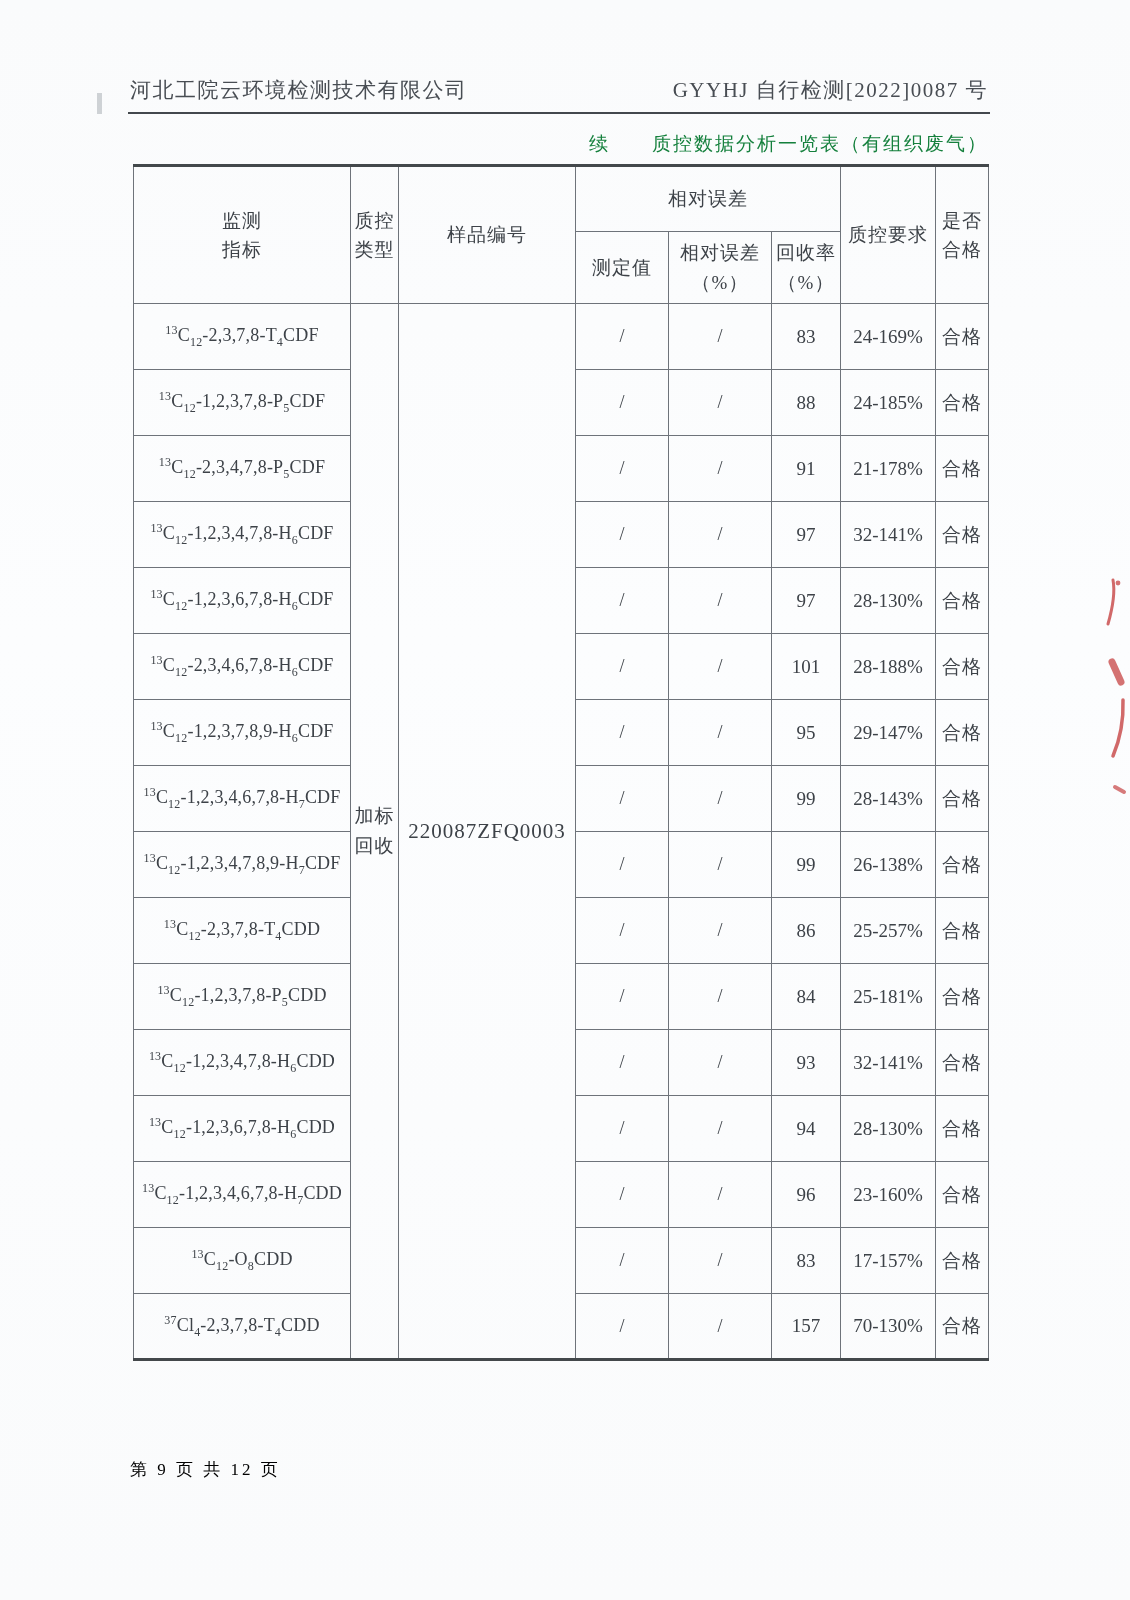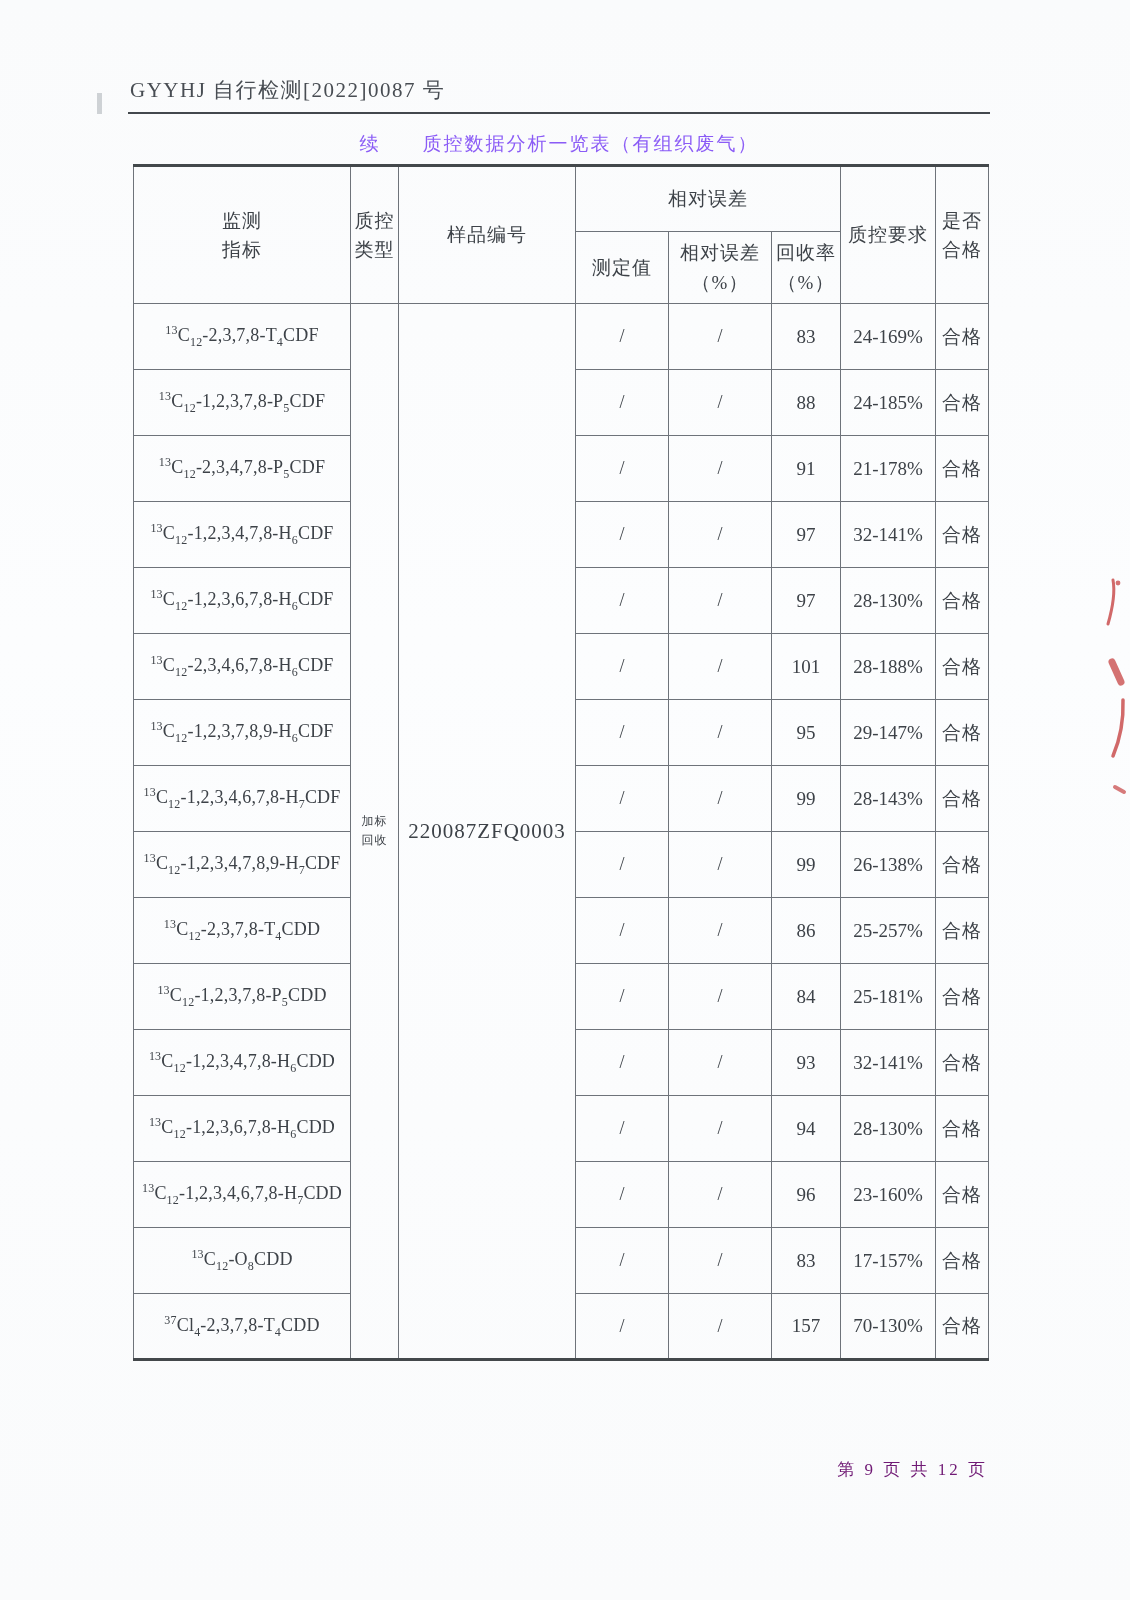--- a/index.html
+++ b/index.html
@@ -26,21 +26,21 @@
   .header-rule{
     position:absolute;left:128px;top:112px;width:862px;height:2px;
     background:#43484d;z-index:2;
   }
   .edge-artifact{
     position:absolute;left:97px;top:93px;width:5px;height:21px;
     background:#9aa0a6;opacity:.45;z-index:1;
   }
   .title-row{
     position:absolute;left:130px;top:131px;width:858px;
-    text-align:center;font-size:19px;color:#8b5cf6;letter-spacing:2px;
+    text-align:right;font-size:19px;color:#15803d;letter-spacing:2px;
     z-index:2;
   }
   .title-row .cont{margin-right:42px;}
   table.qc{
     position:absolute;left:133px;top:164px;width:855px;
     border-collapse:collapse;table-layout:fixed;
     border-top:3px solid #43484b;border-bottom:3px solid #43484b;
     border-left:1px solid #5f6469;border-right:1px solid #5f6469;
     z-index:2;
   }
@@ -52,38 +52,39 @@
     padding:0 2px;
     white-space:pre-line;
     overflow:hidden;
   }
   table.qc thead th{font-size:19px;letter-spacing:1px;line-height:1.55;}
   table.qc thead tr.h1{height:66px;}
   table.qc thead tr.h2{height:72px;}
   table.qc tbody tr{height:66px;}
   td.indicator{font-size:18px;letter-spacing:.2px;}
   td.indicator sup,td.indicator sub{font-size:12px;}
-  td.qc-type{font-size:12px;line-height:1.6;letter-spacing:1px;}
+  td.qc-type{font-size:19px;line-height:1.6;letter-spacing:1px;}
   td.sample-id{font-size:21px;letter-spacing:1px;color:#41464c;margin-left:10px;}
   td.num{font-size:19px;}
   td.slash{font-size:18px;color:#4a4f55;}
   td.pass{font-size:19px;letter-spacing:1px;}
   .page-footer{
     position:absolute;left:130px;top:1458px;width:858px;
-    text-align:right;font-size:17px;letter-spacing:3px;color:#701a75;
+    text-align:left;font-size:17px;letter-spacing:3px;color:#000000;
     z-index:2;
   }
   .stamp-marks{position:absolute;left:1085px;top:560px;z-index:3;}
 </style>
 </head>
 <body>
 
 <div class="page">
 
   <div class="doc-header">
+    <span>河北工院云环境检测技术有限公司</span>
     <span>GYYHJ 自行检测[2022]0087 号</span>
   </div>
   <div class="header-rule"></div>
   <div class="edge-artifact"></div>
 
   <div class="title-row">
     <span class="cont">续</span><span>质控数据分析一览表（有组织废气）</span>
   </div>
 
   <table class="qc">

